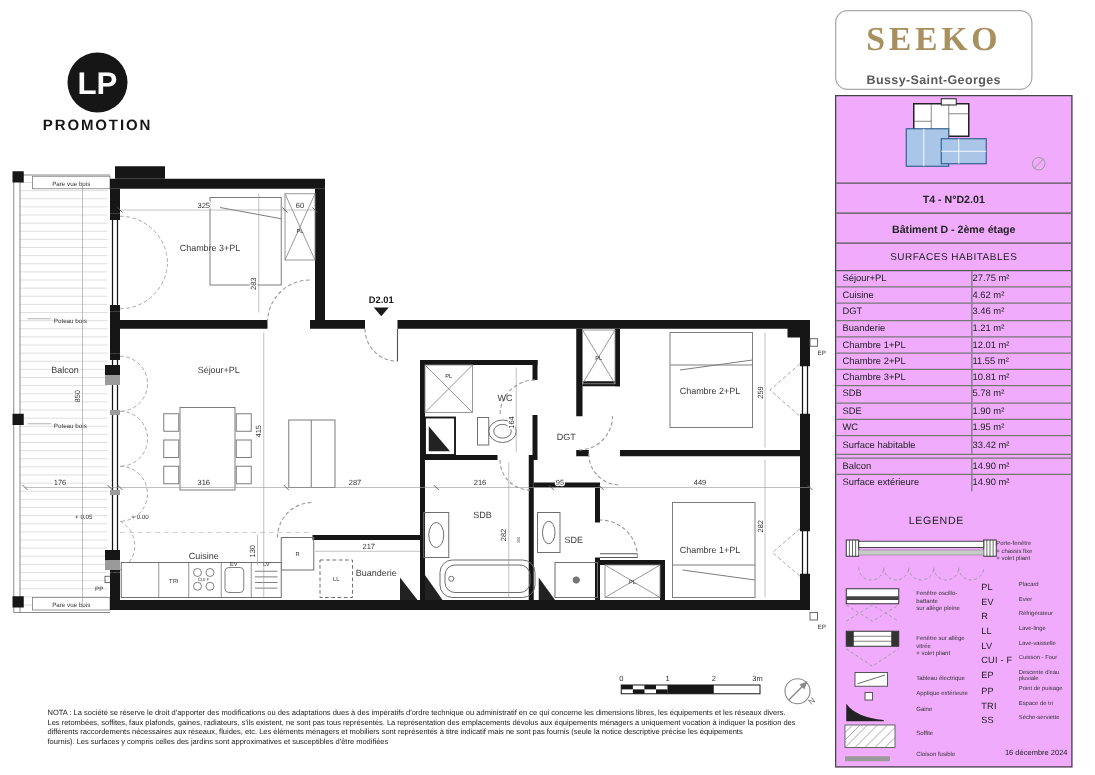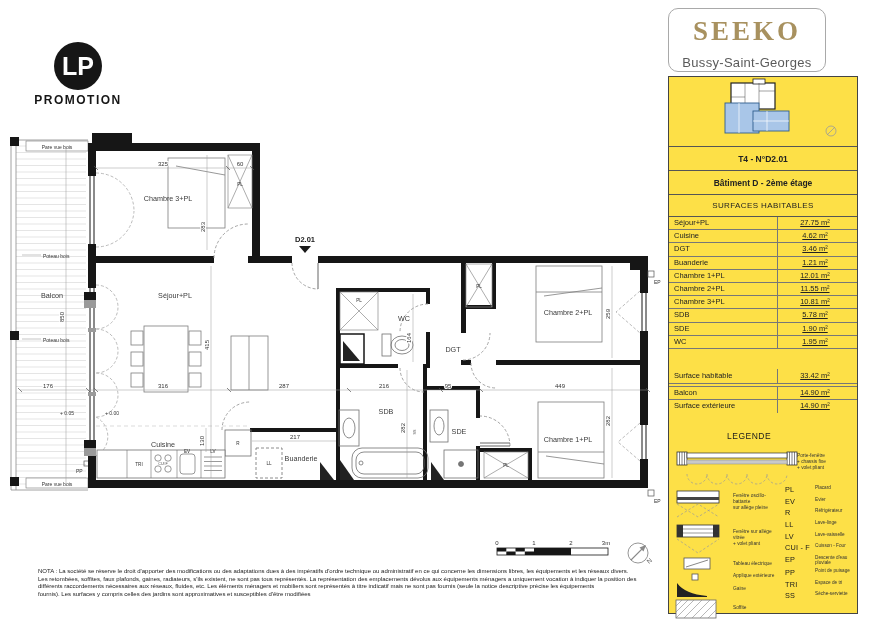--- a/index.html
+++ b/index.html
@@ -10,31 +10,31 @@
   .dim{font-size:6px;fill:#333;paint-order:stroke;stroke:#fff;stroke-width:2px;}
   .tiny{font-size:4.6px;fill:#333;}
   .micro{font-size:3.6px;fill:#444;}
   .anno{font-size:5px;fill:#333;}
   
   #panel{position:absolute;left:668px;top:8px;width:190px;height:606px;}
   #seeko-box{position:absolute;left:0;top:0;width:158px;height:64px;border:1px solid #a9a9a9;
              border-radius:10px;text-align:center;box-sizing:border-box;background:#fff;}
   #seeko-name{margin-top:7px;font-family:"Liberation Serif", serif;font-size:27px;font-weight:bold;
               letter-spacing:3px;color:#a8915f;}
-  #seeko-city{position:absolute;bottom:1px;width:100%;font-size:13px;color:#5a5a5a;letter-spacing:.3px;}
+  #seeko-city{position:absolute;bottom:1px;width:100%;font-size:10px;color:#5a5a5a;letter-spacing:.3px;font-weight:bold;}
   #panel-box{position:absolute;left:0;top:68px;width:188px;height:536px;border:1px solid #444;
-             box-sizing:content-box;background:#fde047;}
+             box-sizing:content-box;background:#f0abfc;}
   .pbrow{border-bottom:1px solid #555;box-sizing:border-box;}
   #keymap{height:70px;position:relative;}
   #unit-row,#building-row{height:24px;line-height:24px;text-align:center;font-weight:bold;font-size:8.5px;}
   #surf-title{height:22px;line-height:22px;text-align:center;font-size:8px;letter-spacing:.4px;}
   .srow{display:flex;height:13.2px;line-height:12.8px;font-size:7.5px;border-bottom:0.5px solid #777;box-sizing:border-box;}
   .srow .lab{flex:1;padding-left:5px;white-space:nowrap;overflow:hidden;}
-  .srow .val{width:80px;text-align:center;padding-right:5px;border-left:0.5px solid #777;box-sizing:border-box;text-decoration:underline;}
-  .srow.total{height:15px;line-height:14.6px;margin-top:20px;}
+  .srow .val{width:80px;text-align:left;padding-right:5px;border-left:0.5px solid #777;box-sizing:border-box;}
+  .srow.total{height:15px;line-height:14.6px;}
   .srow.gap{height:3px;}
   .srow.last{border-bottom:none;}
   #legend{position:relative;height:218px;font-size:4.8px;}
   #legend .ltitle{position:absolute;left:22px;top:18px;font-size:8.5px;letter-spacing:.5px;color:#1a1a1a;margin-left:36px;}
   .lsym{position:absolute;}
   .ltext{position:absolute;line-height:1.25;color:#333;}
   #abbrevs{position:absolute;left:116px;top:72px;width:70px;}
   .abrow{display:flex;margin-bottom:2.6px;}
   .abrow .ab{width:30px;font-size:7.3px;color:#1a1a1a;letter-spacing:.2px;}
   .abrow .al{flex:1;font-size:4.7px;color:#333;line-height:1.15;}

